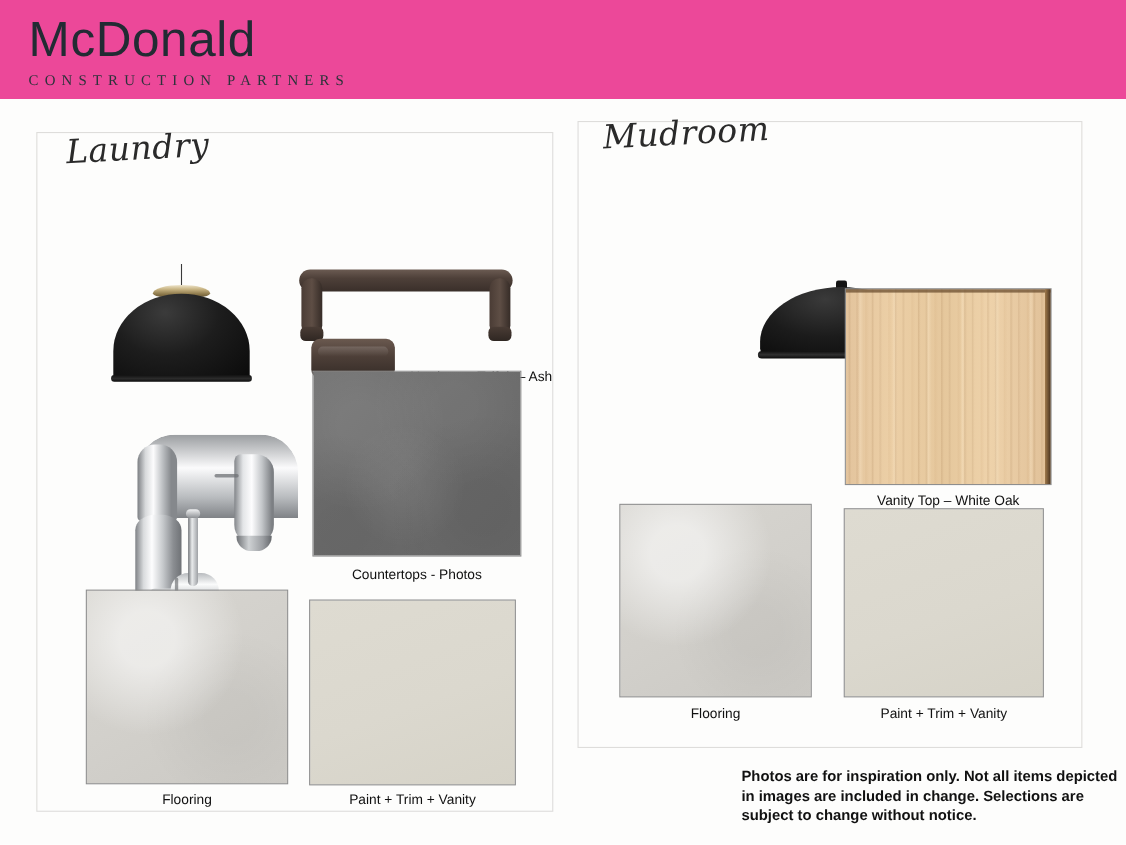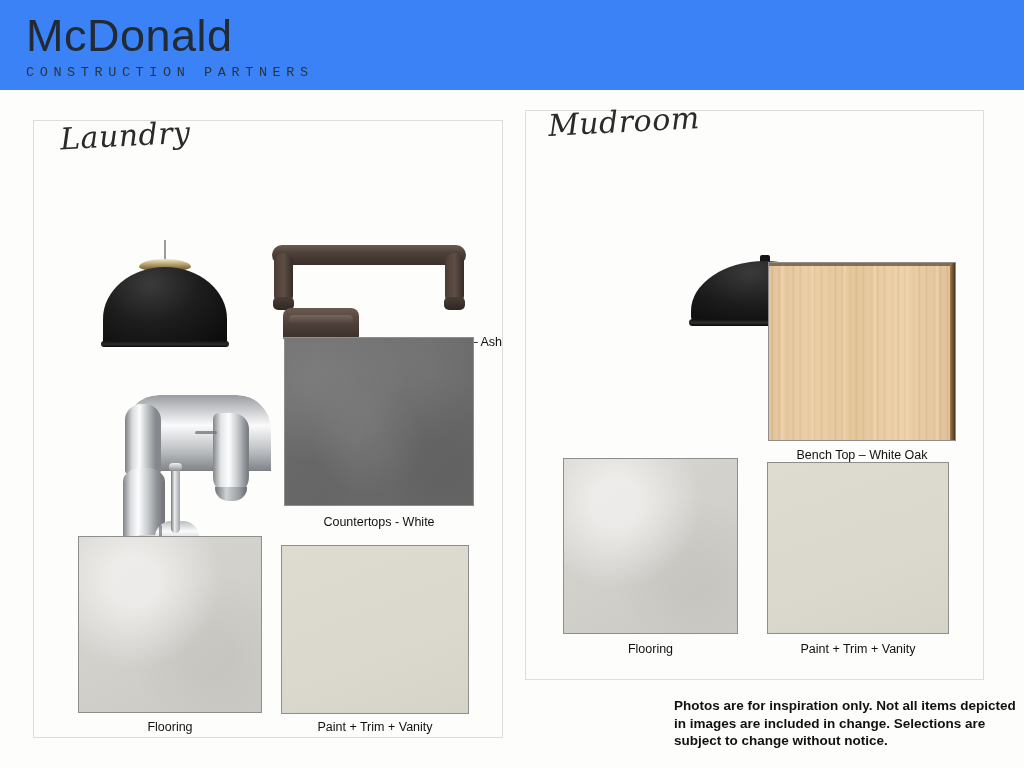--- a/index.html
+++ b/index.html
@@ -13,38 +13,38 @@
     overflow: hidden;
     font-family: "Liberation Sans", sans-serif;
     position: relative;
   }
 
   
   .header-band {
     position: absolute;
     left: 0; top: 0;
     width: 1024px; height: 90px;
-    background: #3b82f6;
+    background: #ec4899;
     border-bottom: 5px solid #0f172a;
   }
   .logo-wrap {
     position: absolute;
     left: 26px; top: 10px;
   }
   .logo-name {
     font-family: "Liberation Sans", sans-serif;
     font-size: 45px;
     font-weight: 400;
     letter-spacing: 0.5px;
     color: #222b33;
     line-height: 52px;
     white-space: nowrap;
   }
   .logo-sub {
-    font-family: Liberation Mono, monospace;
+    font-family: Liberation Serif, serif;
     font-size: 13.5px;
     font-weight: 400;
     letter-spacing: 5.6px;
     color: #2c333a;
     margin-top: 3px;
     white-space: nowrap;
   }
 
   
   .board {
@@ -443,21 +443,21 @@
     <div class="f-hub-ring"></div>
     <div class="f-lever"></div>
     <div class="f-lever-cap"></div>
     <div class="f-base2"></div>
     <div class="f-base"></div>
   </div>
 
   <div class="swatch tex-storm" style="left:284px; top:247px; width:190px; height:169px;">
     <div class="swatch-inner"></div>
   </div>
-  <div class="caption" style="left:284px; top:425px; width:190px;">Countertops - White</div>
+  <div class="caption" style="left:284px; top:425px; width:190px;">Countertops - Photos</div>
 
   <div class="swatch tex-floor" style="left:78px; top:446px; width:184px; height:177px;">
     <div class="swatch-inner"></div>
   </div>
   <div class="caption" style="left:78px; top:630px; width:184px;">Flooring</div>
 
   <div class="swatch tex-paint" style="left:281px; top:455px; width:188px; height:169px;">
     <div class="swatch-inner"></div>
   </div>
   <div class="caption" style="left:281px; top:630px; width:188px;">Paint + Trim + Vanity</div>
@@ -465,21 +465,21 @@
   <div class="item" style="left:690px; top:165px; width:150px; height:85px;">
     <div class="flush-stem"></div>
     <div class="flush-dome" style="top:6px;"></div>
     <div class="flush-lip" style="top:64px;"></div>
   </div>
 
   <div class="swatch tex-oak" style="left:768px; top:172px; width:188px; height:179px;">
     <div class="oak-edge-t"></div>
     <div class="oak-edge-r"></div>
   </div>
-  <div class="caption" style="left:768px; top:358px; width:188px;">Bench Top – White Oak</div>
+  <div class="caption" style="left:768px; top:358px; width:188px;">Vanity Top – White Oak</div>
 
   <div class="swatch tex-floor" style="left:563px; top:368px; width:175px; height:176px;">
     <div class="swatch-inner"></div>
   </div>
   <div class="caption" style="left:563px; top:552px; width:175px;">Flooring</div>
 
   <div class="swatch tex-paint" style="left:767px; top:372px; width:182px; height:172px;">
     <div class="swatch-inner"></div>
   </div>
   <div class="caption" style="left:767px; top:552px; width:182px;">Paint + Trim + Vanity</div>

